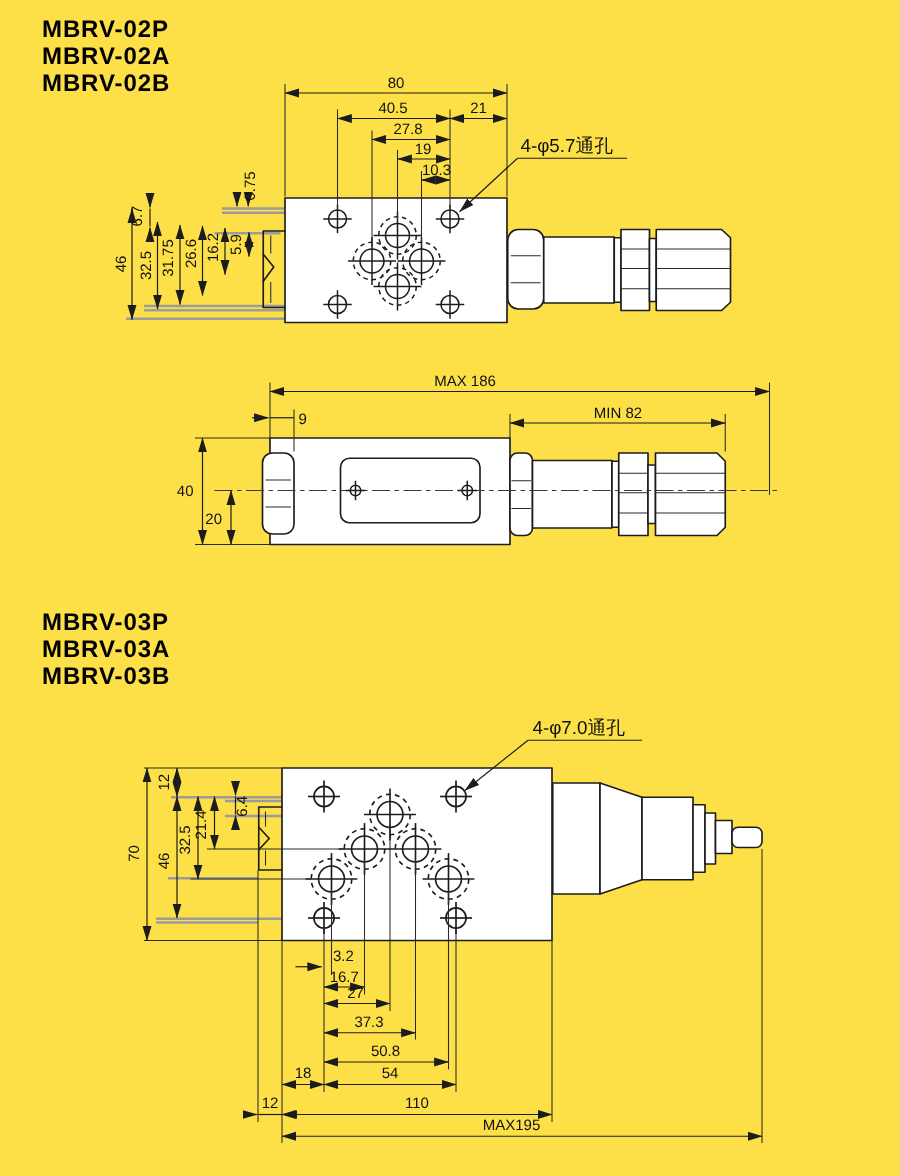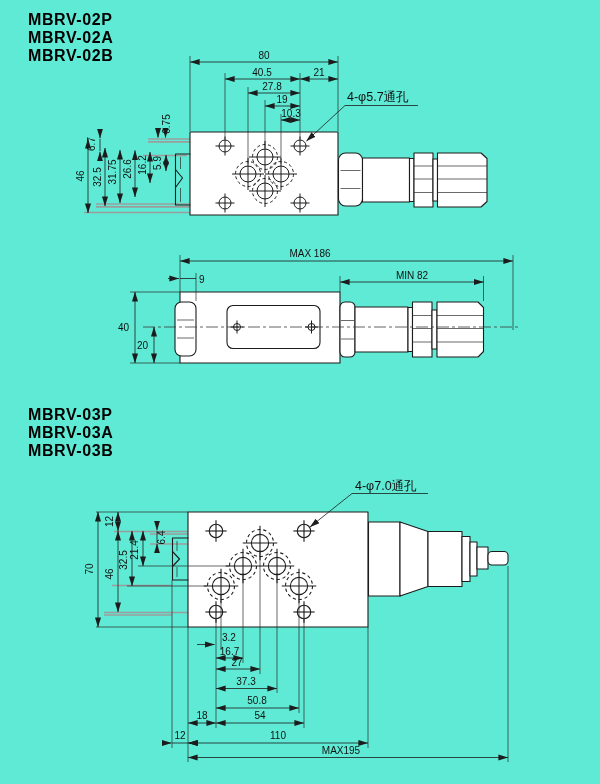--- a/index.html
+++ b/index.html
@@ -1,16 +1,16 @@
 <!DOCTYPE html>
 <html><head>
 <meta charset="utf-8">
 <style>
   html,body{margin:0;padding:0;background:#fff;}
-  .canvas{width:600px;height:784px;background:#5eead4;position:relative;overflow:hidden;
+  .canvas{width:600px;height:784px;background:#fde047;position:relative;overflow:hidden;
           font-family:"Liberation Sans",sans-serif;}
   svg{display:block;}
   
   .ln{stroke:#1c1c1c;fill:none;stroke-width:1.1;stroke-linejoin:round;stroke-linecap:round;}
   .fw{fill:#ffffff;}
   .tn{stroke:#2a2a2a;fill:none;stroke-width:0.7;}
   .gy{stroke:#9c9c9c;fill:none;stroke-width:1.7;}
   .hole{stroke:#1c1c1c;fill:none;stroke-width:1;}
   .dsh{stroke-dasharray:3,2.6;}
   .cl{stroke:#3a3a3a;fill:none;stroke-width:0.8;stroke-dasharray:12,3,3,3;}

